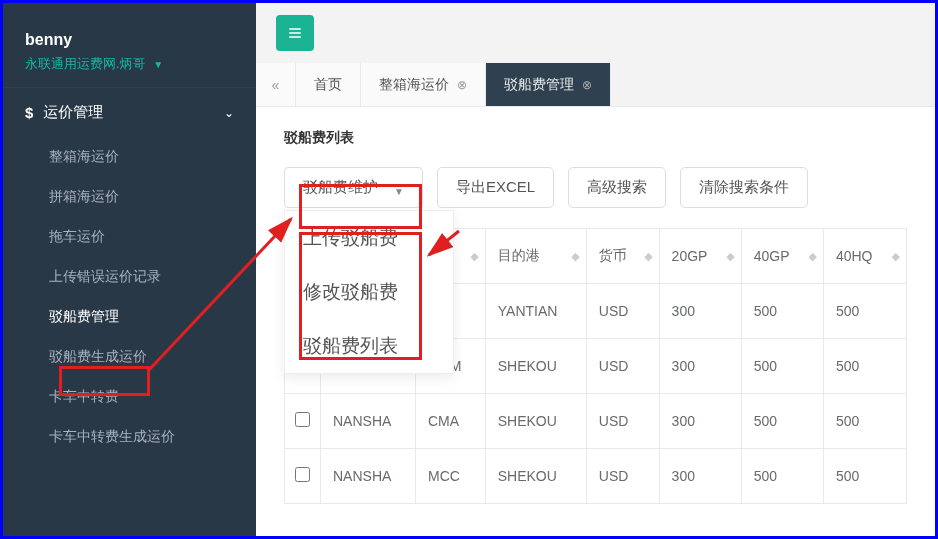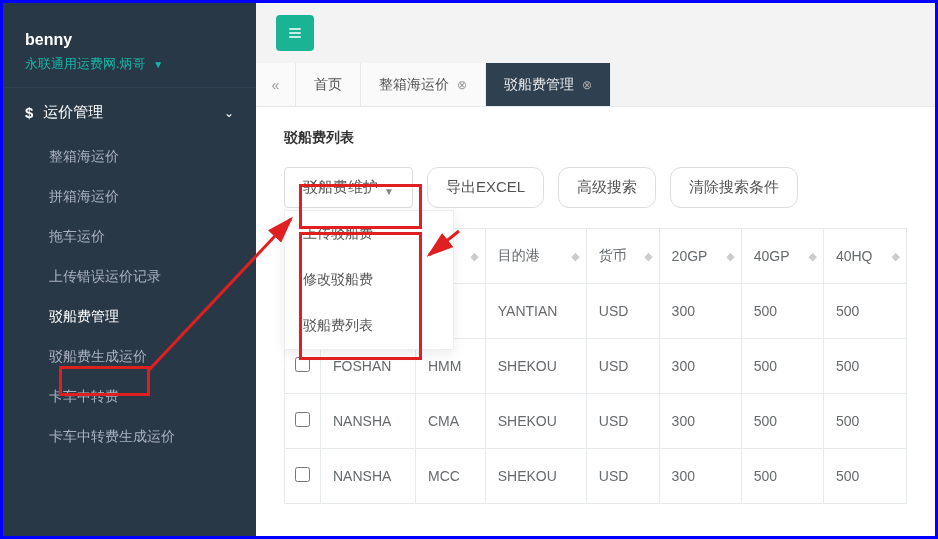--- a/index.html
+++ b/index.html
@@ -23,26 +23,26 @@
 .hamburger svg { width: 16px; height: 14px; }
 .tabs { height: 44px; background: #f3f3f4; display: flex; align-items: stretch; border-bottom: 1px solid #e7eaec; }
 .tab-back { width: 40px; display: flex; align-items: center; justify-content: center; color: #999; cursor: pointer; background: #fafafa; border-right: 1px solid #e7eaec; }
 .tab { padding: 0 18px; display: flex; align-items: center; gap: 8px; color: #555; background: #fafafa; border-right: 1px solid #e7eaec; cursor: pointer; font-size: 14px; }
 .tab.active { background: #2f4050; color: #e8e8e8; }
 .tab .close { color: #999; font-size: 12px; }
 .tab.active .close { color: #aaa; }
 .content { padding: 22px 28px; background: #fff; margin: 0; position: absolute; top: 104px; left: 0; right: 0; bottom: 0; overflow: hidden; }
 .panel-title { font-size: 14px; font-weight: 600; margin-bottom: 20px; color: #333; }
 .toolbar { display: flex; gap: 14px; margin-bottom: 20px; align-items: flex-start; }
-.btn { padding: 10px 18px; border: 1px solid #ddd; border-radius: 11px; background: #fff; color: #555; font-size: 15px; cursor: pointer; white-space: nowrap; }
+.btn { padding: 10px 18px; border: 1px solid #ddd; border-radius: 5px; background: #fff; color: #555; font-size: 15px; cursor: pointer; white-space: nowrap; }
 .dropdown-wrap { position: relative; }
-.dropdown-btn { padding: 10px 18px; border: 1px solid #ddd; border-radius: 4px; background: #fff; color: #555; font-size: 15px; cursor: pointer; display: flex; align-items: flex-end; gap: 6px; }
+.dropdown-btn { padding: 10px 18px; border: 1px solid #ddd; border-radius: 4px; background: #fff; color: #555; font-size: 15px; cursor: pointer; display: flex; align-items: flex-end; gap: 16px; }
 .dropdown-btn .dd-caret { font-size: 10px; color: #888; }
 .dropdown-menu { position: absolute; top: 100%; left: 0; margin-top: 2px; width: 170px; background: #fff; border: 1px solid #eee; box-shadow: 0 4px 12px rgba(0,0,0,0.08); z-index: 50; }
-.dd-item { padding: 14px 18px; color: #555; font-size: 14px; cursor: pointer; }
+.dd-item { padding: 14px 18px; color: #555; font-size: 19px; cursor: pointer; }
 table { width: 100%; border-collapse: collapse; }
 th, td { border: 1px solid #e7eaec; padding: 18px 12px; text-align: left; font-size: 14px; color: #676a6c; vertical-align: middle; }
 th { font-weight: 400; color: #676a6c; position: relative; padding-right: 20px; white-space: nowrap; }
 th .sort { position: absolute; right: 6px; top: 50%; transform: translateY(-50%); color: #ccc; font-size: 11px; line-height: 7px; }
 td.chk, th.chk { width: 36px; text-align: center; padding: 18px 8px; }
 input[type=checkbox] { width: 15px; height: 15px; }
 .table-wrap { position: relative; margin-top: 6px; }
 
 .hl { position: absolute; border: 3px solid #e02020; z-index: 80; pointer-events: none; }
 .arrow { position: absolute; z-index: 90; pointer-events: none; }

